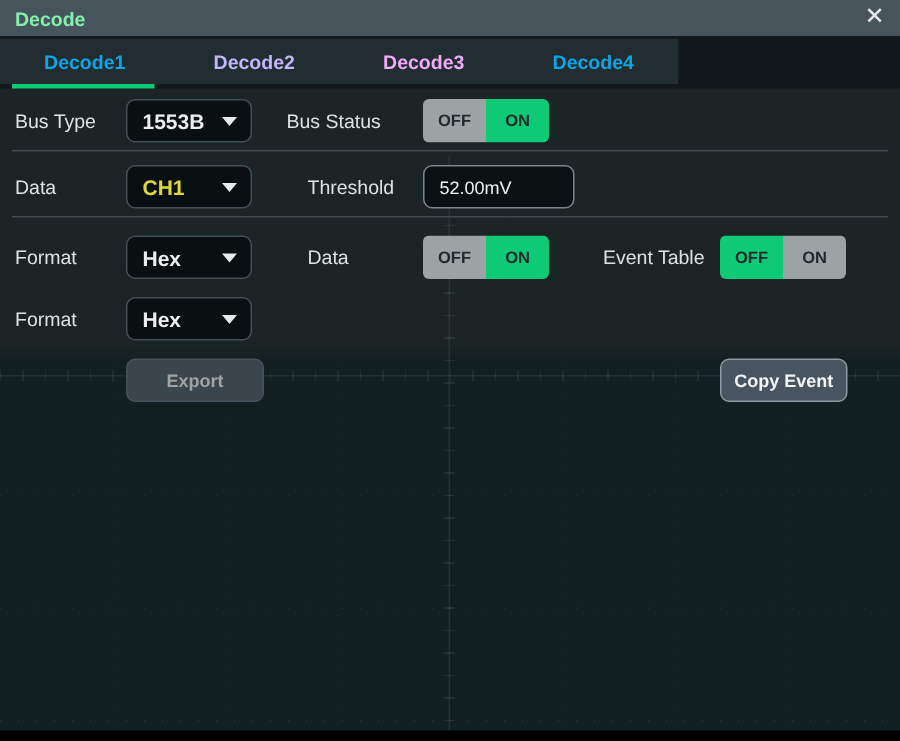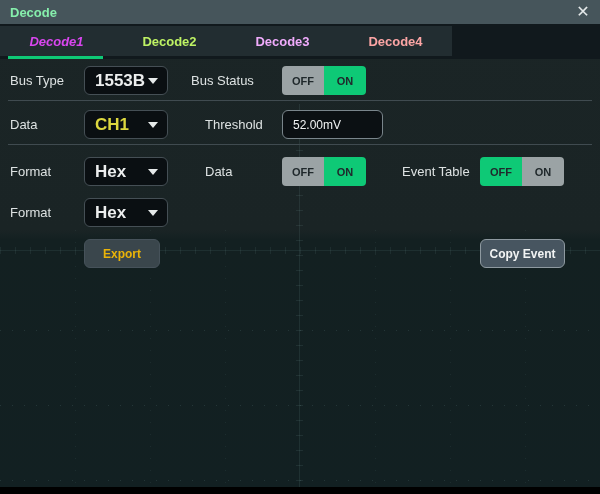--- a/index.html
+++ b/index.html
@@ -39,21 +39,21 @@
   }
   
   .flabel{
     position:absolute;height:29px;display:flex;align-items:center;
     color:#dde2e2;font-size:13px;white-space:nowrap;
   }
   .dropdown{
     position:absolute;width:84px;height:29px;box-sizing:border-box;
     background:#0a0f12;border:1px solid #454f55;border-radius:6px;
     display:flex;align-items:center;padding:0 10px;
-    color:#eceeee;font-size:17px;font-weight:bold;
+    color:#eceeee;font-size:14px;font-weight:bold;
   }
   .caret{
     position:absolute;right:9px;top:11px;width:0;height:0;
     border-left:5px solid transparent;border-right:5px solid transparent;
     border-top:6px solid #e6eaea;
   }
   .textbox{
     position:absolute;width:101px;height:29px;box-sizing:border-box;
     background:#0b1013;border:1px solid #79858b;border-radius:6px;
     display:flex;align-items:center;padding:0 10px;
@@ -70,21 +70,21 @@
   }
   .seg.active{background:var(--accent,#0ec976);}
   .separator{
     position:absolute;left:8px;width:584px;height:1px;background:#404b50;
   }
   .btn{
     position:absolute;height:29px;box-sizing:border-box;border-radius:6px;
     display:flex;align-items:center;justify-content:center;
     font-size:12px;font-weight:bold;
   }
-  .btn.export{left:84px;top:239px;width:76px;background:#3a464c;border:1px solid #46525a;color:#eab308;}
+  .btn.export{left:84px;top:239px;width:92px;background:#3a464c;border:1px solid #46525a;color:#a3a3a3;}
   .btn.copytrig{left:480px;top:239px;width:85px;background:#475560;border:1px solid #8e99a0;color:#f2f4f4;}
   
   .grat{position:absolute;pointer-events:none;}
   .g-vaxis{left:299px;top:104px;width:1px;height:383px;background:rgba(130,170,170,0.12);}
   .g-vticks{left:296px;top:150px;width:7px;height:337px;
     background:repeating-linear-gradient(to bottom,rgba(130,170,170,0.12) 0 1px,transparent 1px 15px);}
   .g-haxis{left:0;top:250px;width:600px;height:1px;background:rgba(130,170,170,0.11);}
   .g-hticks{left:0;top:247px;width:600px;height:7px;
     background:repeating-linear-gradient(to right,rgba(130,170,170,0.10) 0 1px,transparent 1px 15px);}
   .g-hdot{left:0;width:600px;height:1px;
@@ -115,30 +115,30 @@
   <div class="titlebar">
     <span class="title">Decode</span>
     <div class="close-btn">
       <span>✕</span>
     </div>
   </div>
 
   <div class="tabrow">
     <div class="tab-strip">
         <div class="tab active">
-          <span style="color: #d946ef; font-style: italic;">Decode1</span>
+          <span style="color: #0ea5e9;">Decode1</span>
         </div>
         <div class="tab">
-          <span style="color: #bef264;">Decode2</span>
+          <span style="color: #c4b5fd;">Decode2</span>
         </div>
         <div class="tab">
           <span style="color: #f0abfc;">Decode3</span>
         </div>
         <div class="tab">
-          <span style="color: #fca5a5;">Decode4</span>
+          <span style="color: #0ea5e9;">Decode4</span>
         </div>
       </div>
   </div>
 
   <div class="flabel" style="left:10px;top:66px">Bus Type</div>
   <div class="dropdown" style="left:84px;top:66px">
     <span>1553B</span>
     <span class="caret"></span>
   </div>
   <div class="flabel" style="left:191px;top:66px">Bus Status</div>

